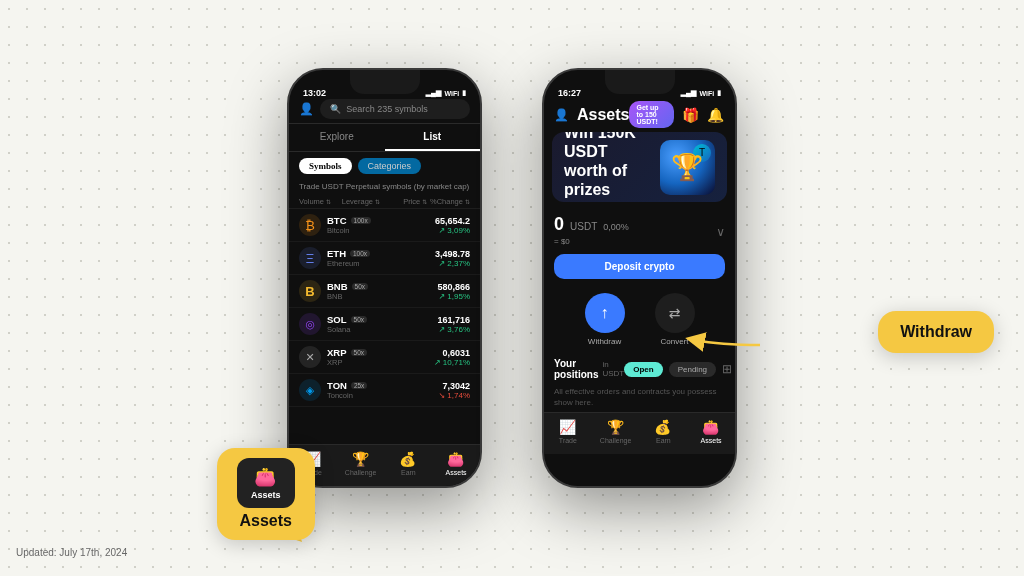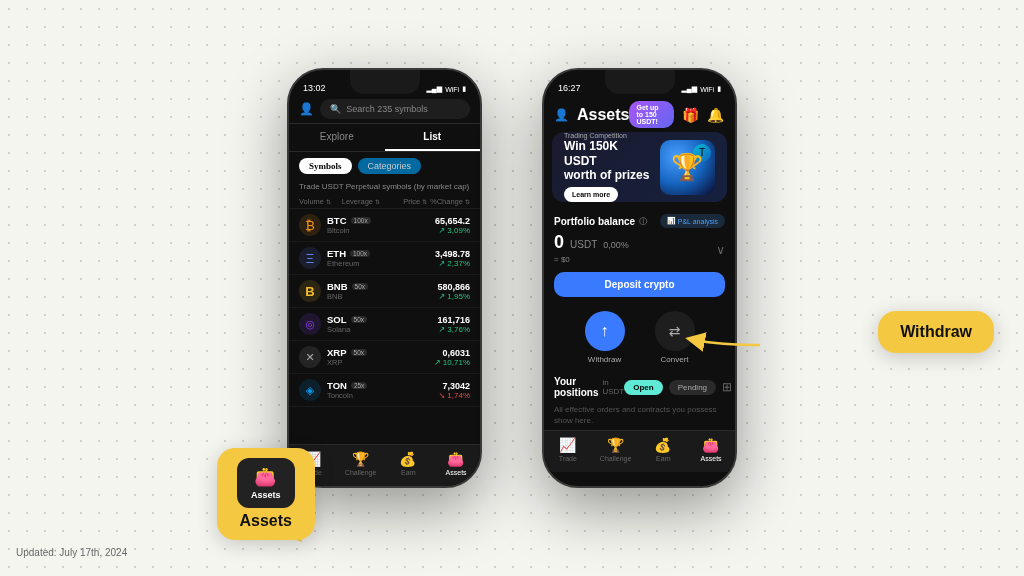--- a/index.html
+++ b/index.html
@@ -58,25 +58,25 @@
       border-radius: 34px;
       overflow: hidden;
       display: flex;
       flex-direction: column;
     }
 
     
     .status-bar {
       display: flex;
       justify-content: space-between;
-      align-items: flex-end;
+      align-items: center;
       padding: 23px 14px 2px;
       font-size: 9px;
       color: #fff;
-      font-weight: 400;
+      font-weight: 700;
       height: 22px;
       flex-shrink: 0;
     }
 
     .status-icons {
       display: flex;
       gap: 3px;
       align-items: center;
       font-size: 7px;
     }
@@ -290,21 +290,21 @@
       align-items: center;
       gap: 8px;
       position: relative;
       overflow: hidden;
       flex-shrink: 0;
       height: 70px;
     }
 
     .promo-text { flex: 1; }
     .promo-sub { font-size: 7px; color: #aaa; }
-    .promo-main { font-size: 12px; font-weight: 800; color: #fff; line-height: 1.2; }
+    .promo-main { font-size: 16px; font-weight: 800; color: #fff; line-height: 1.2; }
 
     .promo-learn {
       background: #fff;
       border-radius: 8px;
       padding: 4px 8px;
       font-size: 7px;
       color: #000;
       font-weight: 700;
       margin-top: 4px;
       display: inline-block;
@@ -651,30 +651,20 @@
           <div class="promo-main">Win 150K USDT<br>worth of prizes</div>
           <div class="promo-learn">Learn more</div>
         </div>
         <div class="promo-visual">
           <span style="font-size:26px; position:relative; z-index:1;">🏆</span>
           <div style="position:absolute; top:4px; right:4px; width:18px; height:18px; background:linear-gradient(135deg,#00bcd4,#1565c0); border-radius:50%; display:flex; align-items:center; justify-content:center; font-size:10px;">T</div>
         </div>
       </div>
 
       <div class="portfolio-section">
-        <div class="portfolio-header">
-          <div class="portfolio-title">
-            <span>Portfolio balance</span>
-            <span class="info">ⓘ</span>
-          </div>
-          <div class="pnl-btn">
-            <span>📊</span>
-            <span>P&amp;L analysis</span>
-          </div>
-        </div>
         <div style="display:flex; align-items:center; justify-content:space-between;">
           <div>
             <div class="balance-row">
               <span class="balance-amount">0</span>
               <span class="balance-currency">USDT</span>
               <span class="balance-change">0,00%</span>
             </div>
             <div class="balance-usd">= $0</div>
           </div>
           <span style="color:#666; font-size:12px;">∨</span>

